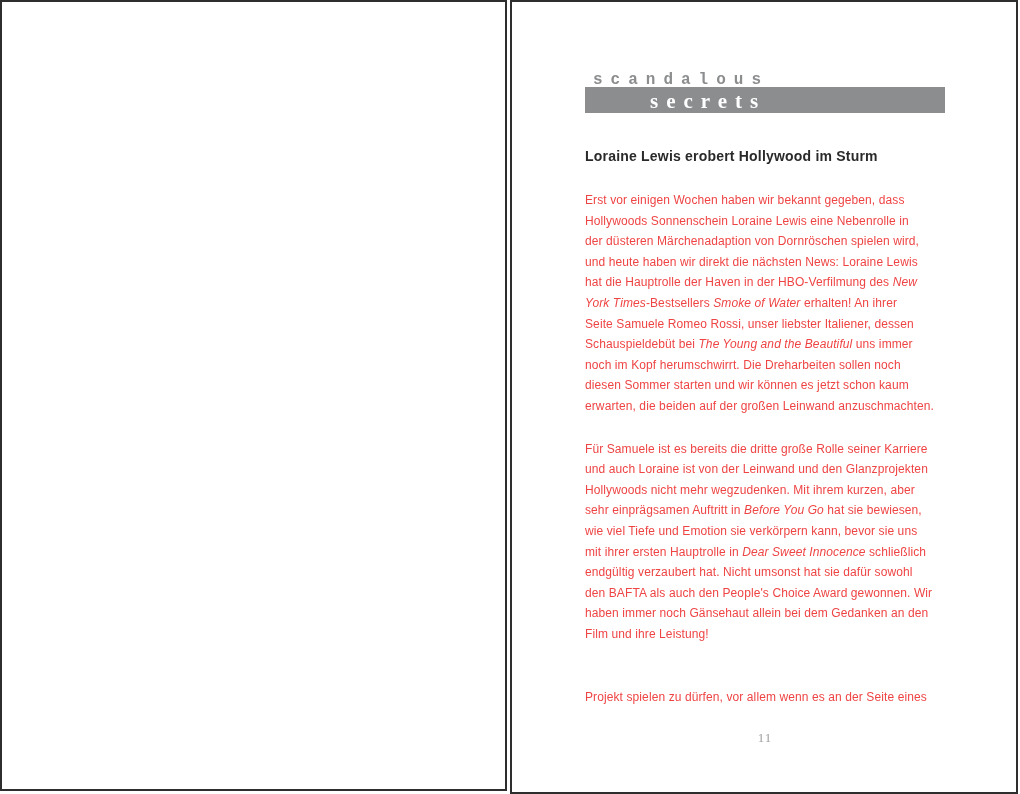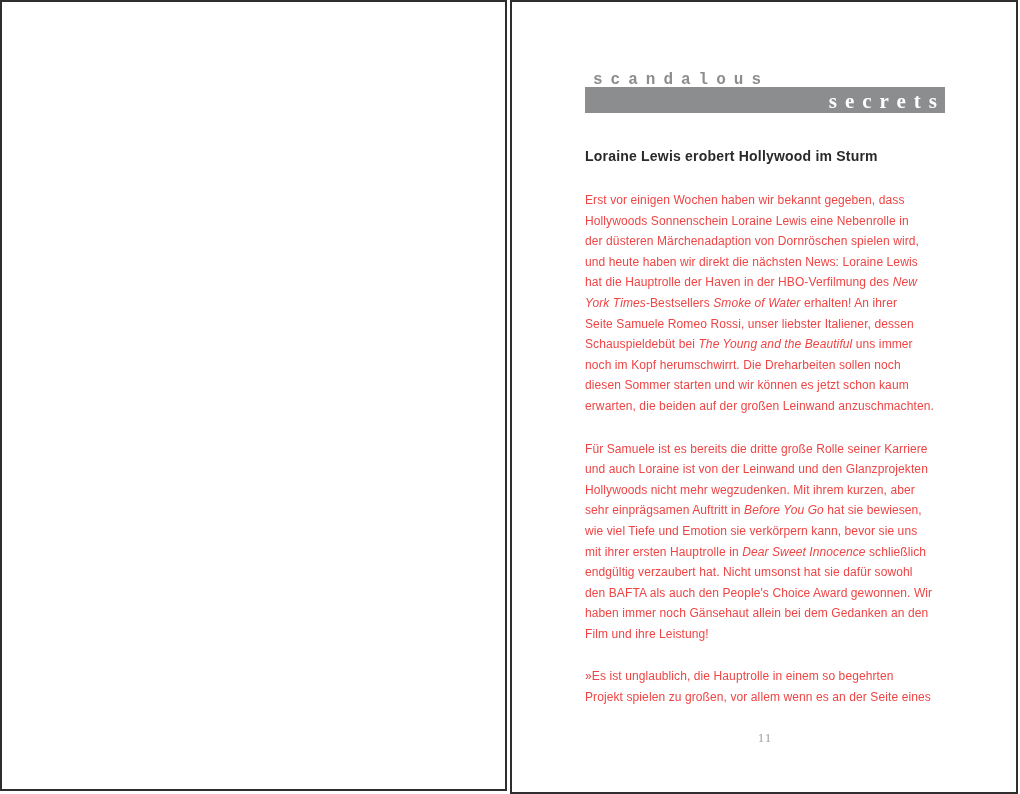--- a/index.html
+++ b/index.html
@@ -56,21 +56,20 @@
   .logo-bottom {
     display: block;
     font-family: "Liberation Serif", serif;
     font-weight: bold;
     font-size: 21px;
     letter-spacing: 8px;
     line-height: 29px;
     color: #ffffff;
     padding-left: 65px;
     white-space: nowrap;
-    text-align: right;
   }
   
   .heading {
     margin: 35px 0 0 0;
     font-size: 14px;
     font-weight: bold;
     line-height: 16px;
     color: #2a2a2a;
     letter-spacing: 0.2px;
     white-space: nowrap;
@@ -103,18 +102,18 @@
       <div class="logo">
         <div class="logo-top">scandalous</div>
         <div class="logo-bar">
           <span class="logo-bottom">secrets</span>
         </div>
       </div>
       <h1 class="heading">Loraine Lewis erobert Hollywood im Sturm</h1>
       <div id="article-body">
           <p class="para"><span>Erst vor einigen Wochen haben wir bekannt gegeben, dass</span><br><span>Hollywoods Sonnenschein Loraine Lewis eine Nebenrolle in</span><br><span>der düsteren Märchenadaption von Dornröschen spielen wird,</span><br><span>und heute haben wir direkt die nächsten News: Loraine Lewis</span><br><span>hat die Hauptrolle der Haven in der HBO-Verfilmung des </span><em>New</em><br><em>York Times</em><span>-Bestsellers </span><em>Smoke of Water</em><span> erhalten! An ihrer</span><br><span>Seite Samuele Romeo Rossi, unser liebster Italiener, dessen</span><br><span>Schauspieldebüt bei </span><em>The Young and the Beautiful</em><span> uns immer</span><br><span>noch im Kopf herumschwirrt. Die Dreharbeiten sollen noch</span><br><span>diesen Sommer starten und wir können es jetzt schon kaum</span><br><span>erwarten, die beiden auf der großen Leinwand anzuschmachten.</span></p>
           <p class="para"><span>Für Samuele ist es bereits die dritte große Rolle seiner Karriere</span><br><span>und auch Loraine ist von der Leinwand und den Glanzprojekten</span><br><span>Hollywoods nicht mehr wegzudenken. Mit ihrem kurzen, aber</span><br><span>sehr einprägsamen Auftritt in </span><em>Before You Go</em><span> hat sie bewiesen,</span><br><span>wie viel Tiefe und Emotion sie verkörpern kann, bevor sie uns</span><br><span>mit ihrer ersten Hauptrolle in </span><em>Dear Sweet Innocence</em><span> schließlich</span><br><span>endgültig verzaubert hat. Nicht umsonst hat sie dafür sowohl</span><br><span>den BAFTA als auch den People's Choice Award gewonnen. Wir</span><br><span>haben immer noch Gänsehaut allein bei dem Gedanken an den</span><br><span>Film und ihre Leistung!</span></p>
-          <p class="para"><span>»Es ist unglaublich, die Hauptrolle in einem so begehrten</span><br><span>Projekt spielen zu großen, vor allem wenn es an der Seite eines</span></p>
+          <p class="para"><br><span>Projekt spielen zu dürfen, vor allem wenn es an der Seite eines</span></p>
         </div>
       <div class="page-number">11</div>
     </div>
   </div>
 </div>
 
 </body></html>

